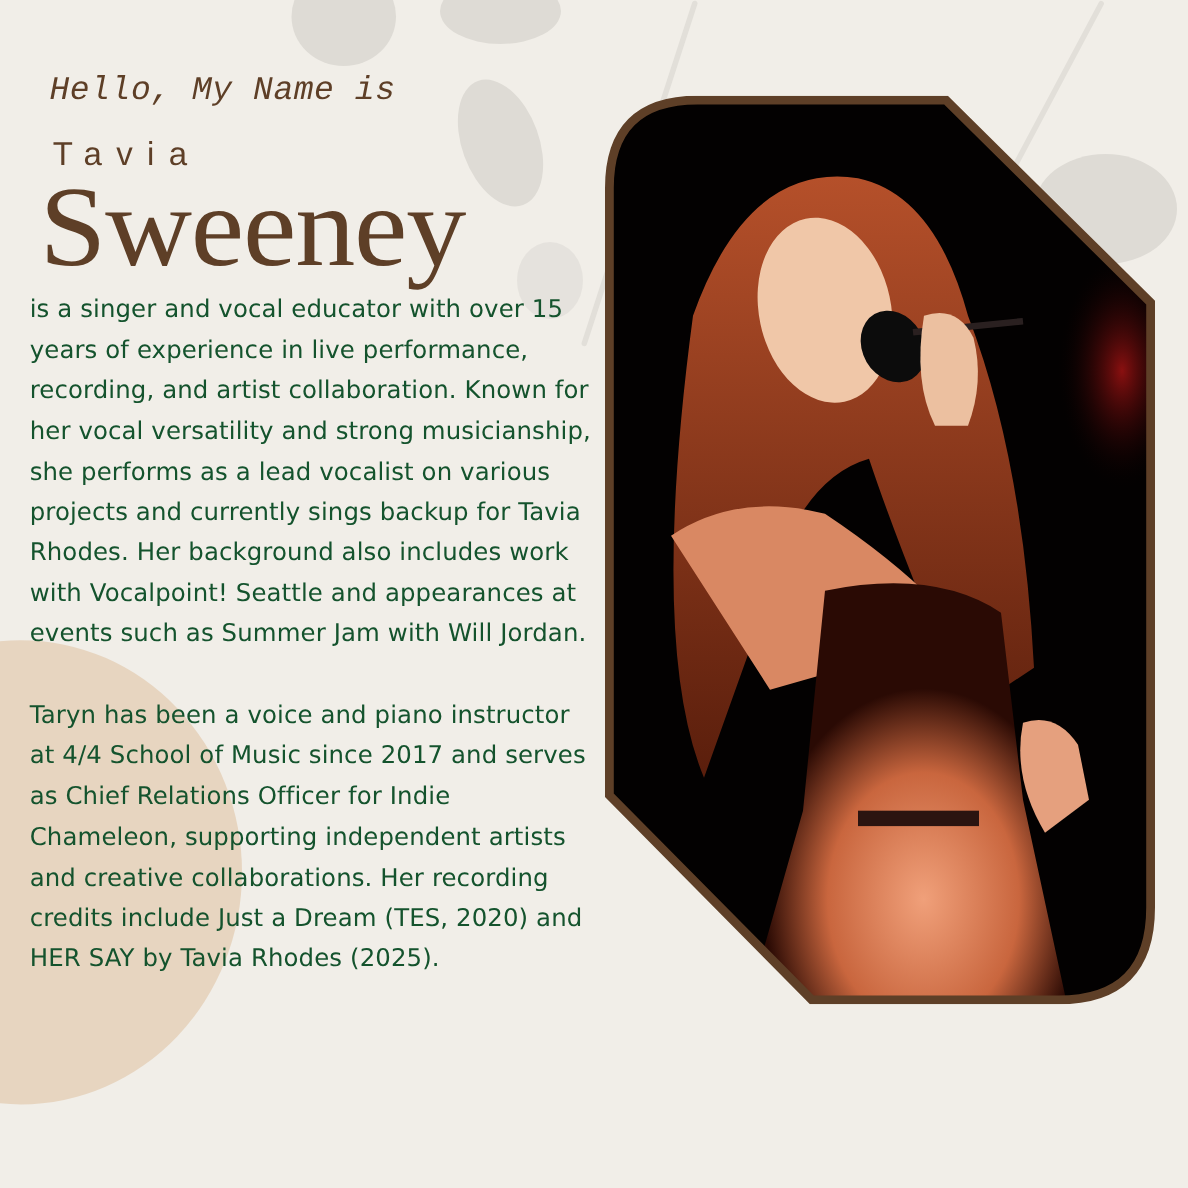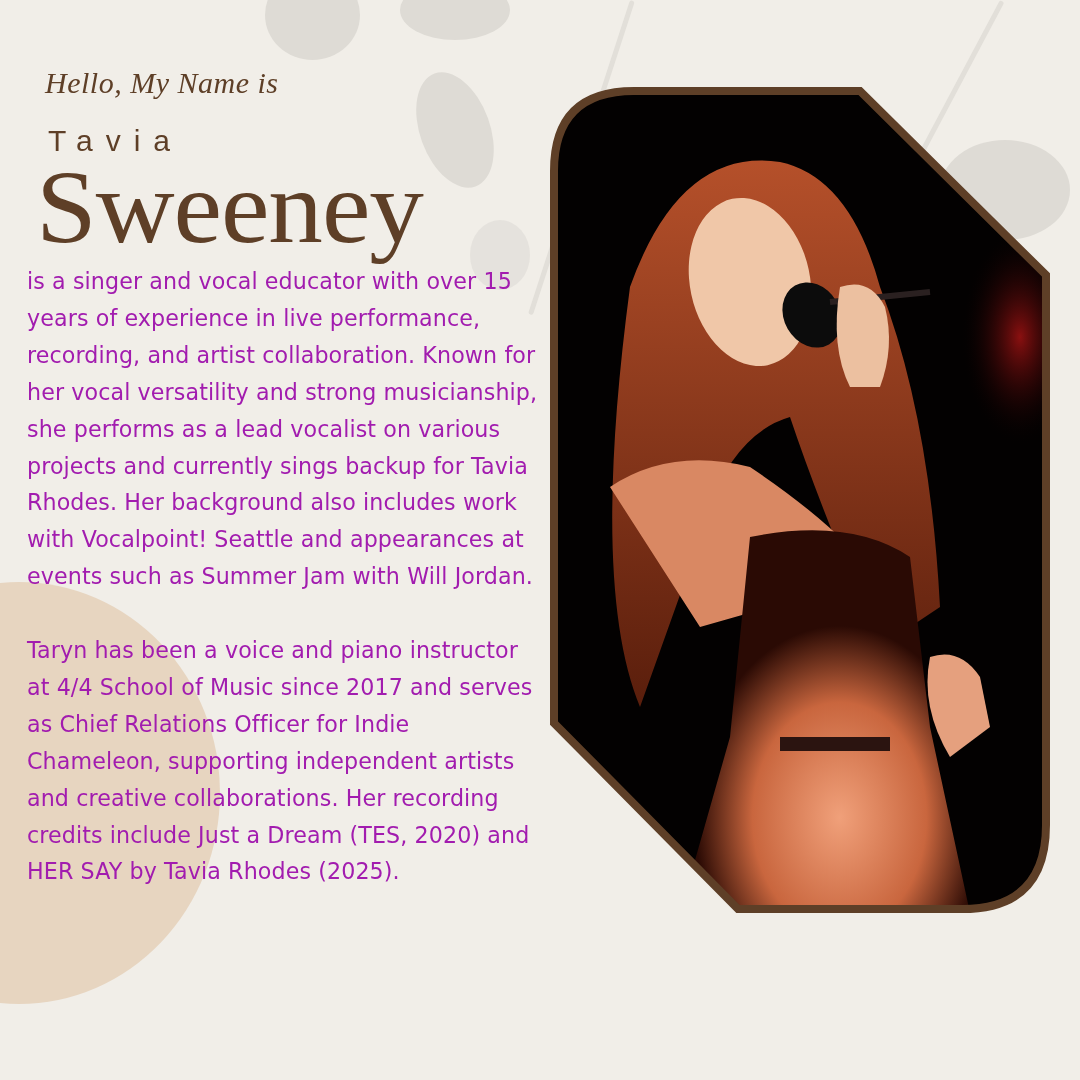--- a/index.html
+++ b/index.html
@@ -12,38 +12,38 @@
   }
   .leaf { position: absolute; background: #dedbd5; border-radius: 50%; }
   .stem { position: absolute; background: #e2dfd9; width: 5px; border-radius: 3px; transform-origin: top left; }
   .circle {
     position: absolute; left: -182px; top: 582px;
     width: 402px; height: 422px; border-radius: 50%;
     background: #e7d5c0;
   }
   .hello {
     position: absolute; left: 45px; top: 66px;
-    font-family: Liberation Serif, serif; font-style: italic;
+    font-family: Liberation Mono, monospace; font-style: italic;
     font-size: 30px; letter-spacing: 0.5px; color: #5e3f27;
   }
   .first {
     position: absolute; left: 48px; top: 124px;
     font-family: "Liberation Sans", sans-serif;
     font-size: 30px; letter-spacing: 13px; color: #5e3f27;
   }
   .last {
     position: absolute; left: 36px; top: 152px;
     font-family: "Liberation Serif", serif;
     font-size: 104px; line-height: 110px; letter-spacing: -1px; color: #5e3f27;
     transform: scaleX(1.05); transform-origin: left;
   }
   .bio {
     position: absolute; left: 27px; top: 263px; width: 520px;
     font-family: "DejaVu Sans", sans-serif;
-    font-size: 22.2px; line-height: 36.9px; color: #a21caf;
+    font-size: 22.2px; line-height: 36.9px; color: #14532d;
     letter-spacing: 0.1px;
   }
   .bio p { margin: 0; }
   .bio p + p { margin-top: 36.9px; }
   .frame {
     position: absolute; left: 550px; top: 87px; width: 500px; height: 826px;
   }
   .frame svg { display: block; }
 </style>
 </head>

